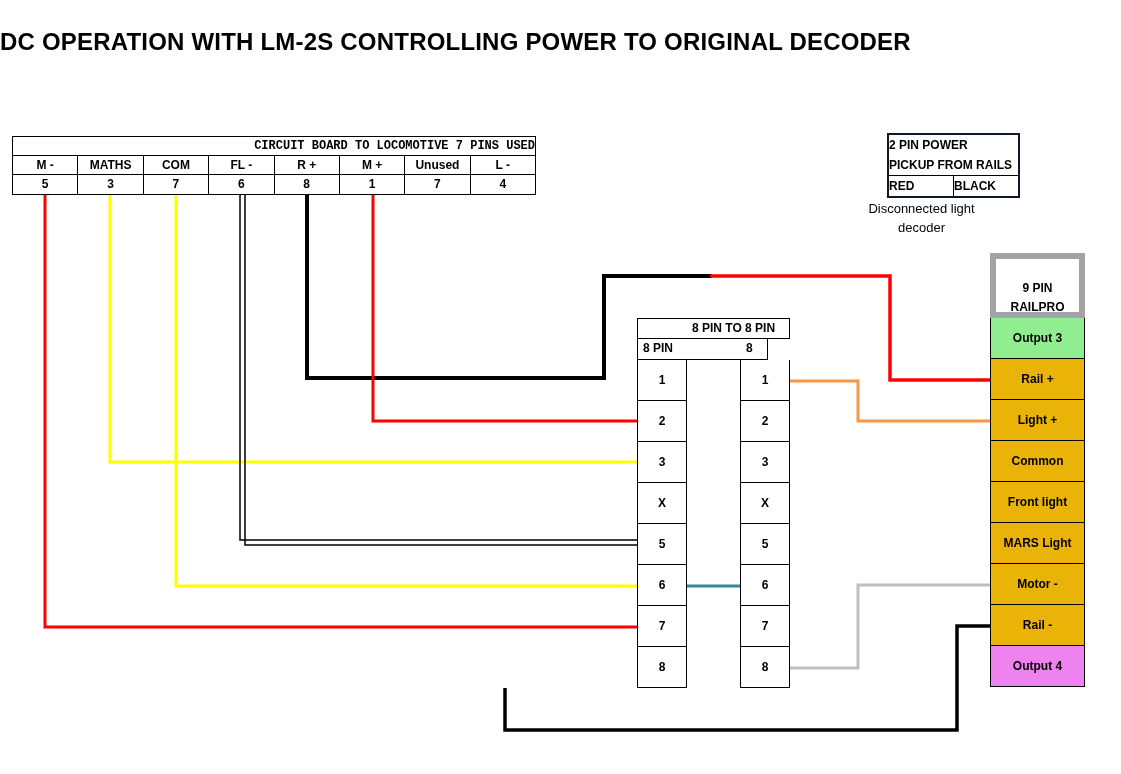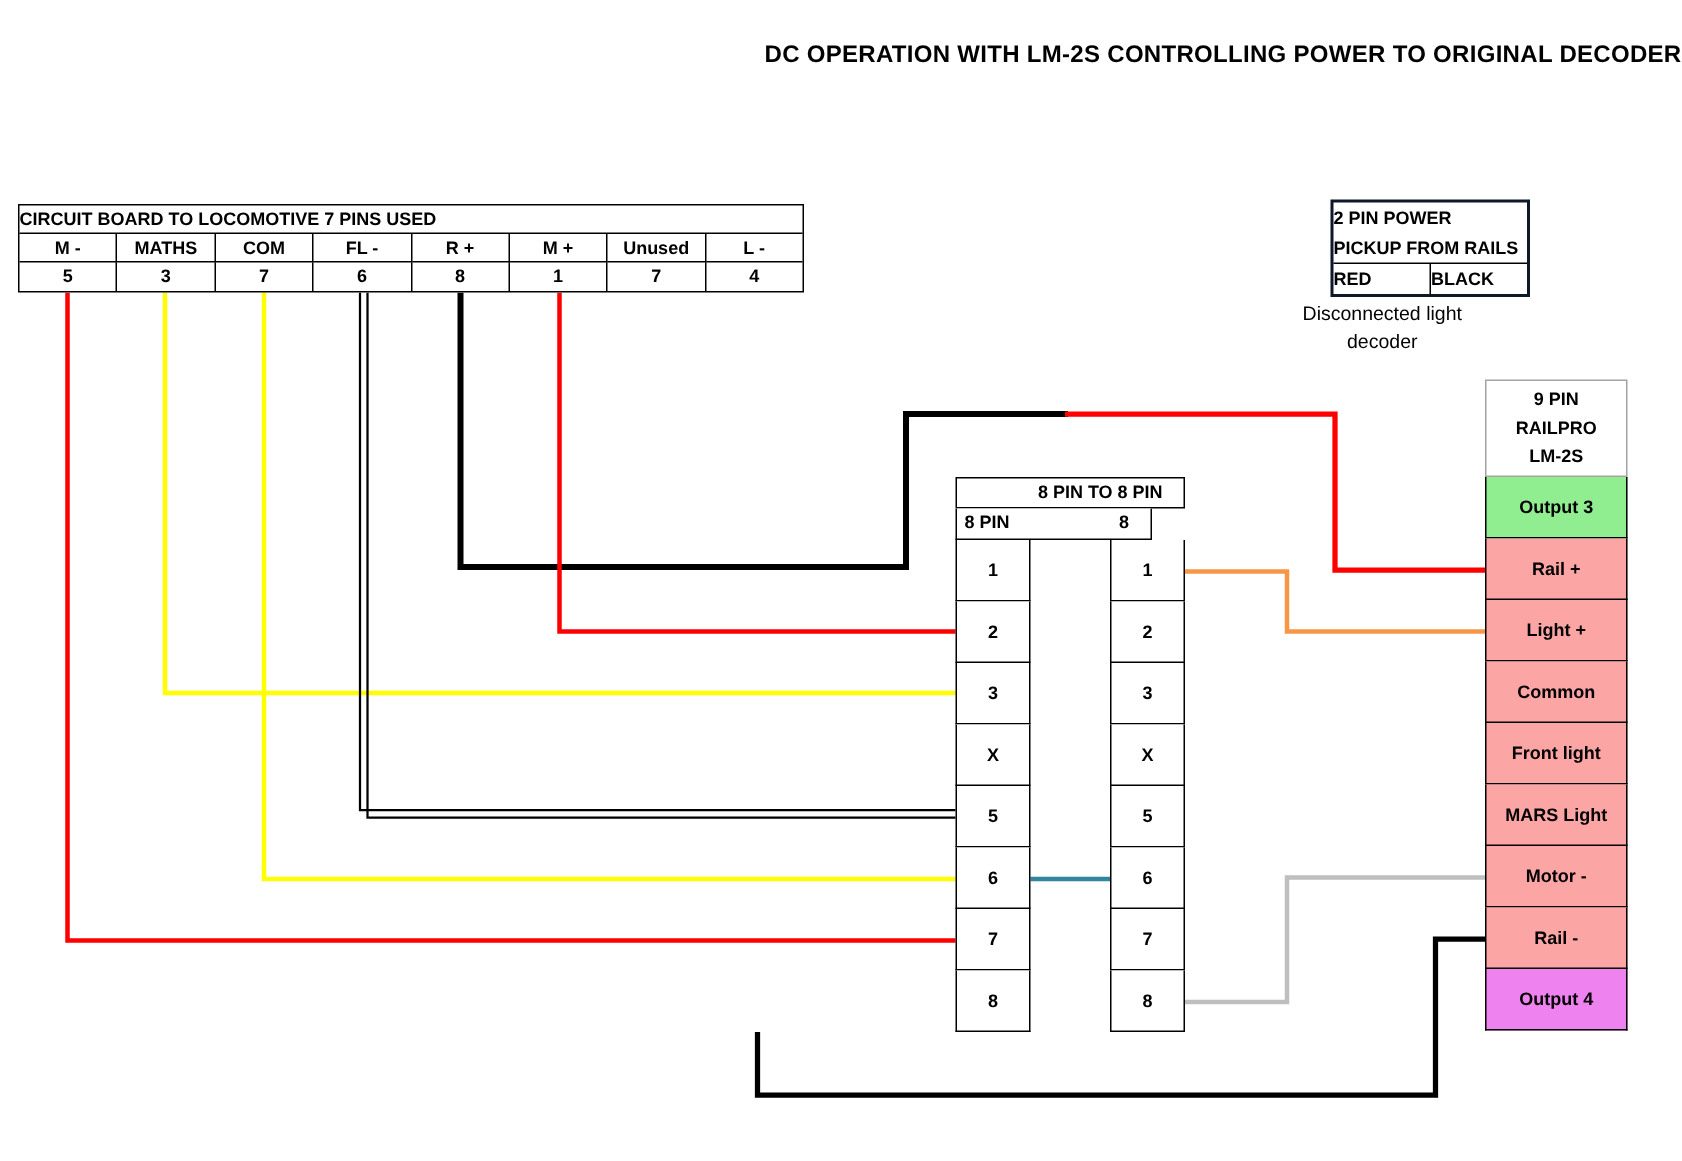--- a/index.html
+++ b/index.html
@@ -1,22 +1,22 @@
 <!DOCTYPE html>
 <html><head>
 <meta charset="utf-8">
 <style>
   html,body{margin:0;padding:0;background:#ffffff;}
   .canvas{position:relative;width:1121px;height:774px;background:#fff;font-family:"Liberation Sans",sans-serif;color:#000;overflow:hidden;}
   #wires-svg{position:absolute;left:0;top:0;width:1121px;height:774px;}
-  .title{position:absolute;top:28px;left:0;width:100%;text-align:right;font-size:16px;font-weight:bold;letter-spacing:.2px;}
+  .title{position:absolute;top:28px;left:0;width:100%;text-align:left;font-size:24px;font-weight:bold;letter-spacing:.2px;}
 
   
   .cb-table{position:absolute;left:12px;top:136px;width:524px;border:1px solid #000;background:#fff;box-sizing:border-box;}
-  .cb-title{height:18px;line-height:18px;text-align:left;border-bottom:1px solid #000;font-weight:bold;font-size:12px;}
+  .cb-title{height:18px;line-height:18px;text-align:right;border-bottom:1px solid #000;font-weight:bold;font-size:12px;font-family:Liberation Mono, monospace;}
   .cb-row{display:flex;}
   .cb-row.labels .cb-cell{border-bottom:1px solid #000;}
   .cb-cell{flex:1;height:19px;line-height:18px;text-align:center;font-weight:bold;font-size:12px;border-right:1px solid #000;box-sizing:border-box;}
   .cb-cell:last-child{border-right:none;}
 
   
   .pp-table{position:absolute;left:855px;top:133px;width:133px;border:2px solid #0f172a;background:#fff;box-sizing:border-box;text-align:left;margin-left:32px;}
   .pp-title{border-bottom:1px solid #000;font-weight:bold;font-size:12px;line-height:20px;}
   .pp-row{display:flex;}
   .pp-cell{flex:1;height:20px;line-height:20px;font-weight:bold;font-size:12px;}
@@ -27,23 +27,23 @@
   .ep-title{position:absolute;left:637px;top:318px;width:153px;height:21px;line-height:19px;border:1px solid #000;box-sizing:border-box;text-align:center;font-weight:bold;font-size:12px;background:#fff;padding-left:40px;}
   .ep-sub{position:absolute;left:637px;top:339px;width:131px;height:21px;line-height:19px;border:1px solid #000;border-top:none;box-sizing:border-box;font-weight:bold;font-size:12px;background:#fff;}
   .ep-sub .lh{position:absolute;left:5px;top:0;}
   .ep-sub .rh{position:absolute;left:108px;top:0;}
   .ep-col{position:absolute;width:50px;top:360px;}
   .ep-col.left{left:637px;}
   .ep-col.right{left:740px;}
   .ep-cell{height:41px;line-height:40px;border:1px solid #000;border-top:none;box-sizing:border-box;text-align:center;font-weight:bold;font-size:12px;background:#fff;}
 
   
-  .lm-header{position:absolute;left:990px;top:253px;width:95px;height:65px;border:1px solid #a3a3a3;box-sizing:border-box;text-align:center;font-weight:bold;font-size:12px;line-height:19px;padding-top:3px;background:#fff;}
+  .lm-header{position:absolute;left:990px;top:253px;width:95px;height:65px;border:6px solid #a3a3a3;box-sizing:border-box;text-align:center;font-weight:bold;font-size:12px;line-height:19px;padding-top:20px;background:#fff;}
   .lm-col{position:absolute;left:990px;top:318px;width:95px;}
-  .lm-cell{height:41px;line-height:40px;border:1px solid #000;border-top:none;box-sizing:border-box;text-align:center;font-weight:bold;font-size:12px;background:#fca5a5;}
+  .lm-cell{height:41px;line-height:40px;border:1px solid #000;border-top:none;box-sizing:border-box;text-align:center;font-weight:bold;font-size:12px;background:#eab308;}
 </style>
 </head>
 <body>
 
 <div class="canvas">
 
   <svg id="wires-svg" viewBox="0 0 1121 774">
       <polyline points="45,195 45,627 638,627" fill="none" stroke="#FF0000" stroke-width="3" stroke-linejoin="miter"></polyline>
       <polyline points="110,195 110,462 638,462" fill="none" stroke="#FFFF00" stroke-width="3" stroke-linejoin="miter"></polyline>
       <polyline points="176,195 176,586 638,586" fill="none" stroke="#FFFF00" stroke-width="3" stroke-linejoin="miter"></polyline>

